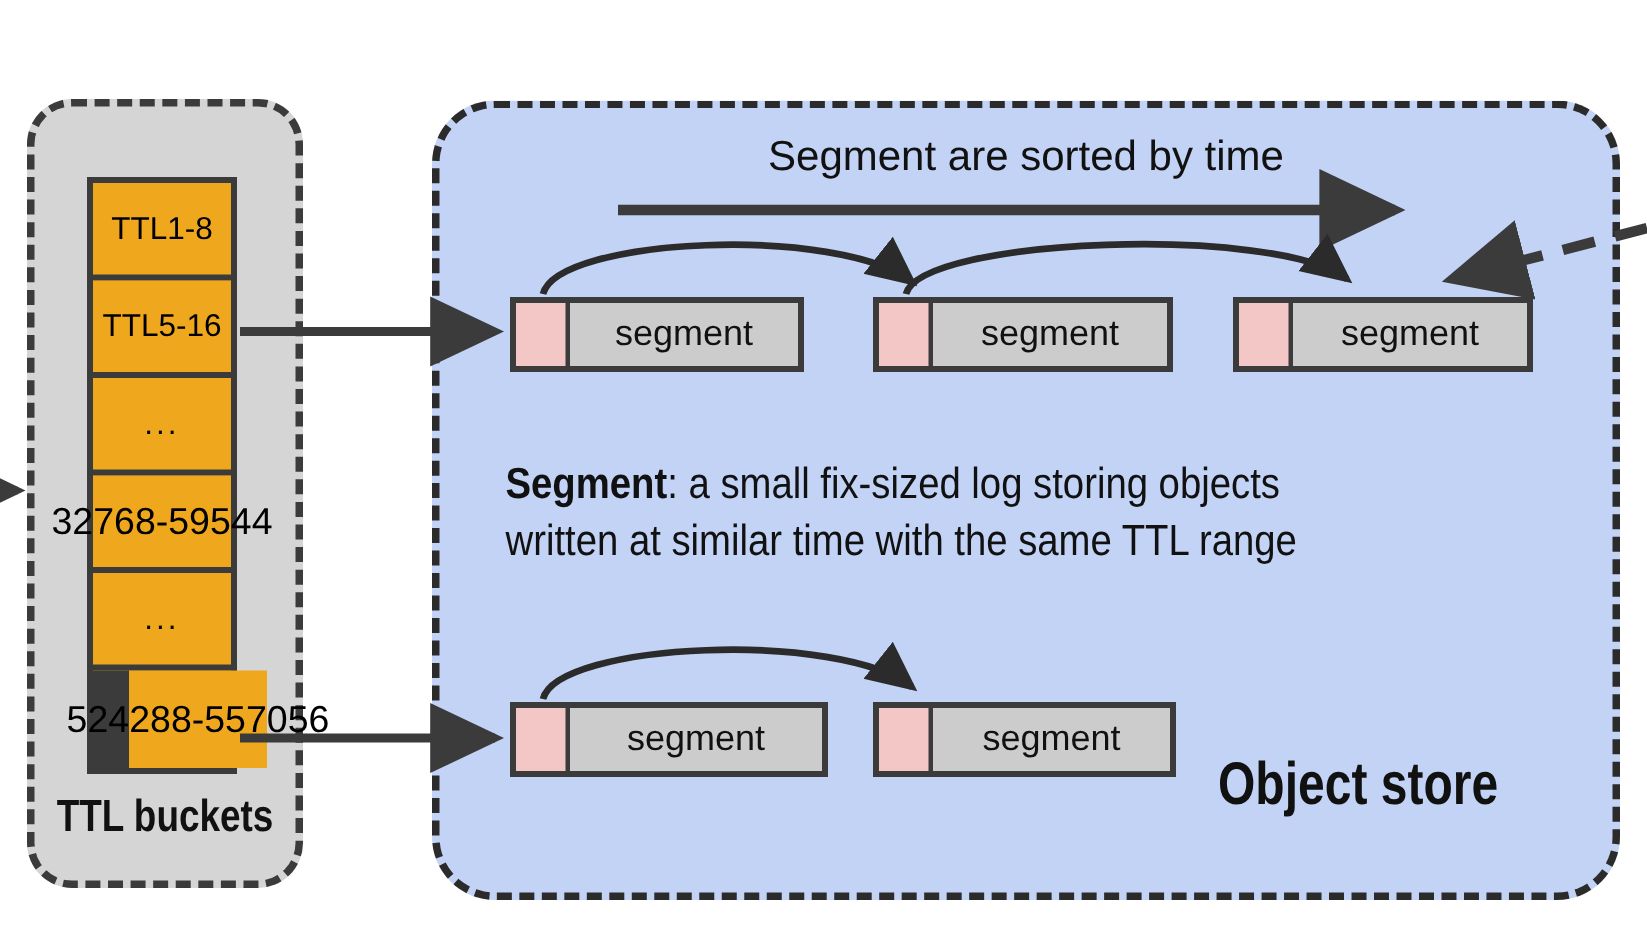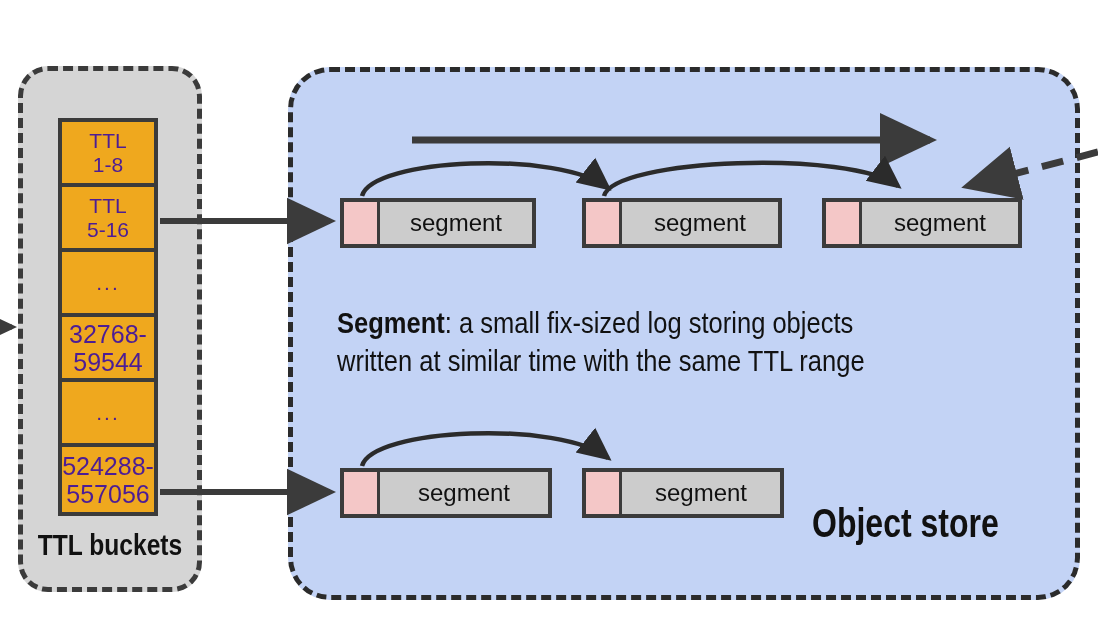--- a/index.html
+++ b/index.html
@@ -50,28 +50,28 @@
     box-sizing: border-box;
     background: #3b3b3b;
   }
   .ttl-cell {
     width: 100%;
     height: 65px;
     background: #efa81e;
     box-sizing: border-box;
     border-bottom: 4px solid #3b3b3b;
     display: flex;
-    flex-direction: column;
+    flex-direction: row;
     align-items: center;
     justify-content: center;
-    color: #4c1d95;
+    color: #000000;
     font-family: "Liberation Sans", sans-serif;
     line-height: 1.12;
   }
-  .ttl-cell:last-child { border-bottom: none; }
+  .ttl-cell:last-child { border-bottom: none; margin-left: 24px; }
   .ttl-cell .l1 { font-size: 21px; }
   .ttl-cell .l2 { font-size: 21px; text-align: right; }
   .ttl-cell.small .l1, .ttl-cell.small .l2 { font-size: 25px; }
   .ttl-cell.ellipsis .l1 { font-size: 21px; letter-spacing: 2px; }
 
   .ttl-caption {
     position: absolute;
     left: 18px;
     top: 528px;
     width: 184px;
@@ -191,20 +191,21 @@
     <div class="ttl-cell small">
       <span class="l1">524288-</span>
       <span class="l2">557056</span>
     </div>
   </div>
 
   <div class="ttl-caption">TTL buckets</div>
 
   <div class="store-panel"></div>
 
+  <div class="sorted-title">Segment are sorted by time</div>
 
   <div class="segment" style="left:340px; top:198px; width:196px;">
     <div class="hdr"></div>
     <div class="body">segment</div>
   </div>
   <div class="segment" style="left:582px; top:198px; width:200px;">
     <div class="hdr"></div>
     <div class="body">segment</div>
   </div>
   <div class="segment" style="left:822px; top:198px; width:200px;">

